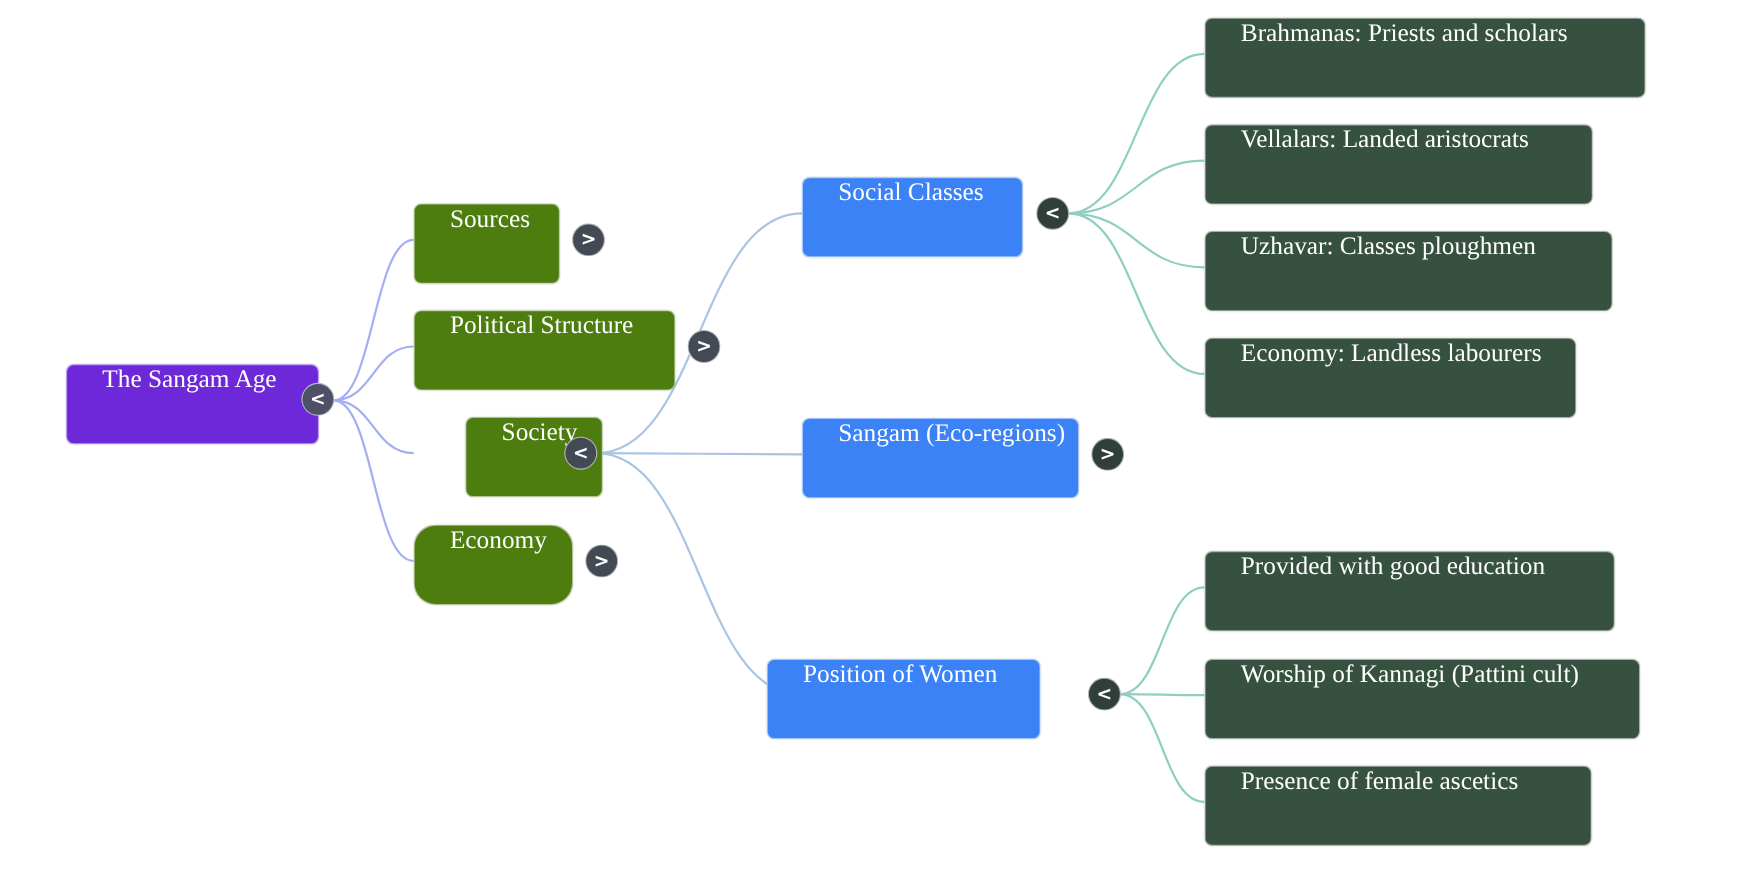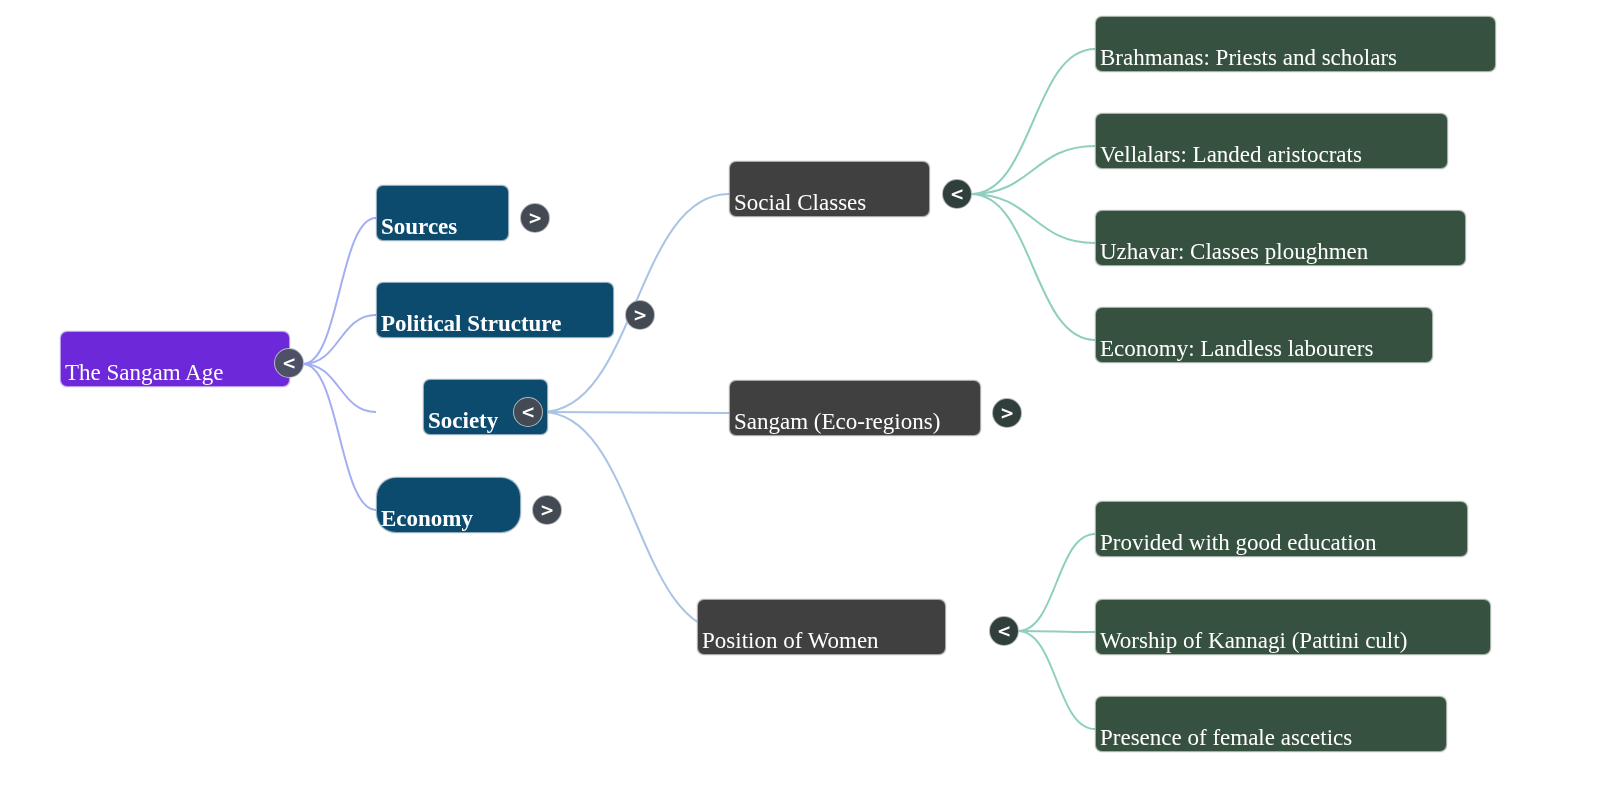--- a/index.html
+++ b/index.html
@@ -1,28 +1,28 @@
 <!DOCTYPE html>
 <html><head>
 <meta charset="utf-8">
 <style>
   html, body { margin: 0; padding: 0; background: #ffffff; }
   body { width: 1600px; height: 793px; position: relative; overflow: hidden; font-family: "Liberation Serif", "DejaVu Serif", serif; }
   #edges { position: absolute; left: 0; top: 0; width: 1600px; height: 793px; }
   .node {
-    position: absolute; height: 56px; box-sizing: border-box;
+    position: absolute; height: 73px; box-sizing: border-box;
     border-radius: 7px; color: #ffffff; font-size: 23px;
-    display: flex; align-items: flex-end; padding-left: 4px;
+    display: flex; align-items: flex-start; padding-left: 32px;
     border: 1px solid rgba(255,255,255,0.55);
     box-shadow: 0 0 0 1px rgba(0,0,0,0.06);
     white-space: nowrap; cursor: pointer;
   }
   .lvl0 { background: #6d28d9; margin-left: 28px; }
-  .lvl1 { background: #0c4a6e; font-weight: bold; }
-  .lvl2 { background: #404040; }
+  .lvl1 { background: #4d7c0f; }
+  .lvl2 { background: #3b82f6; }
   .lvl3 { background: #36513f; }
   .toggle {
     position: absolute; width: 30px; height: 30px; border-radius: 50%;
     box-sizing: border-box; border: 1px solid rgba(255,255,255,0.6);
     color: #ffffff; font-family: "DejaVu Sans", sans-serif; font-size: 17px; font-weight: bold;
     display: flex; align-items: center; justify-content: center; cursor: pointer;
     line-height: 1;
   }
   .t0 { background: #4d5066; }
   .t1 { background: #434a54; }

